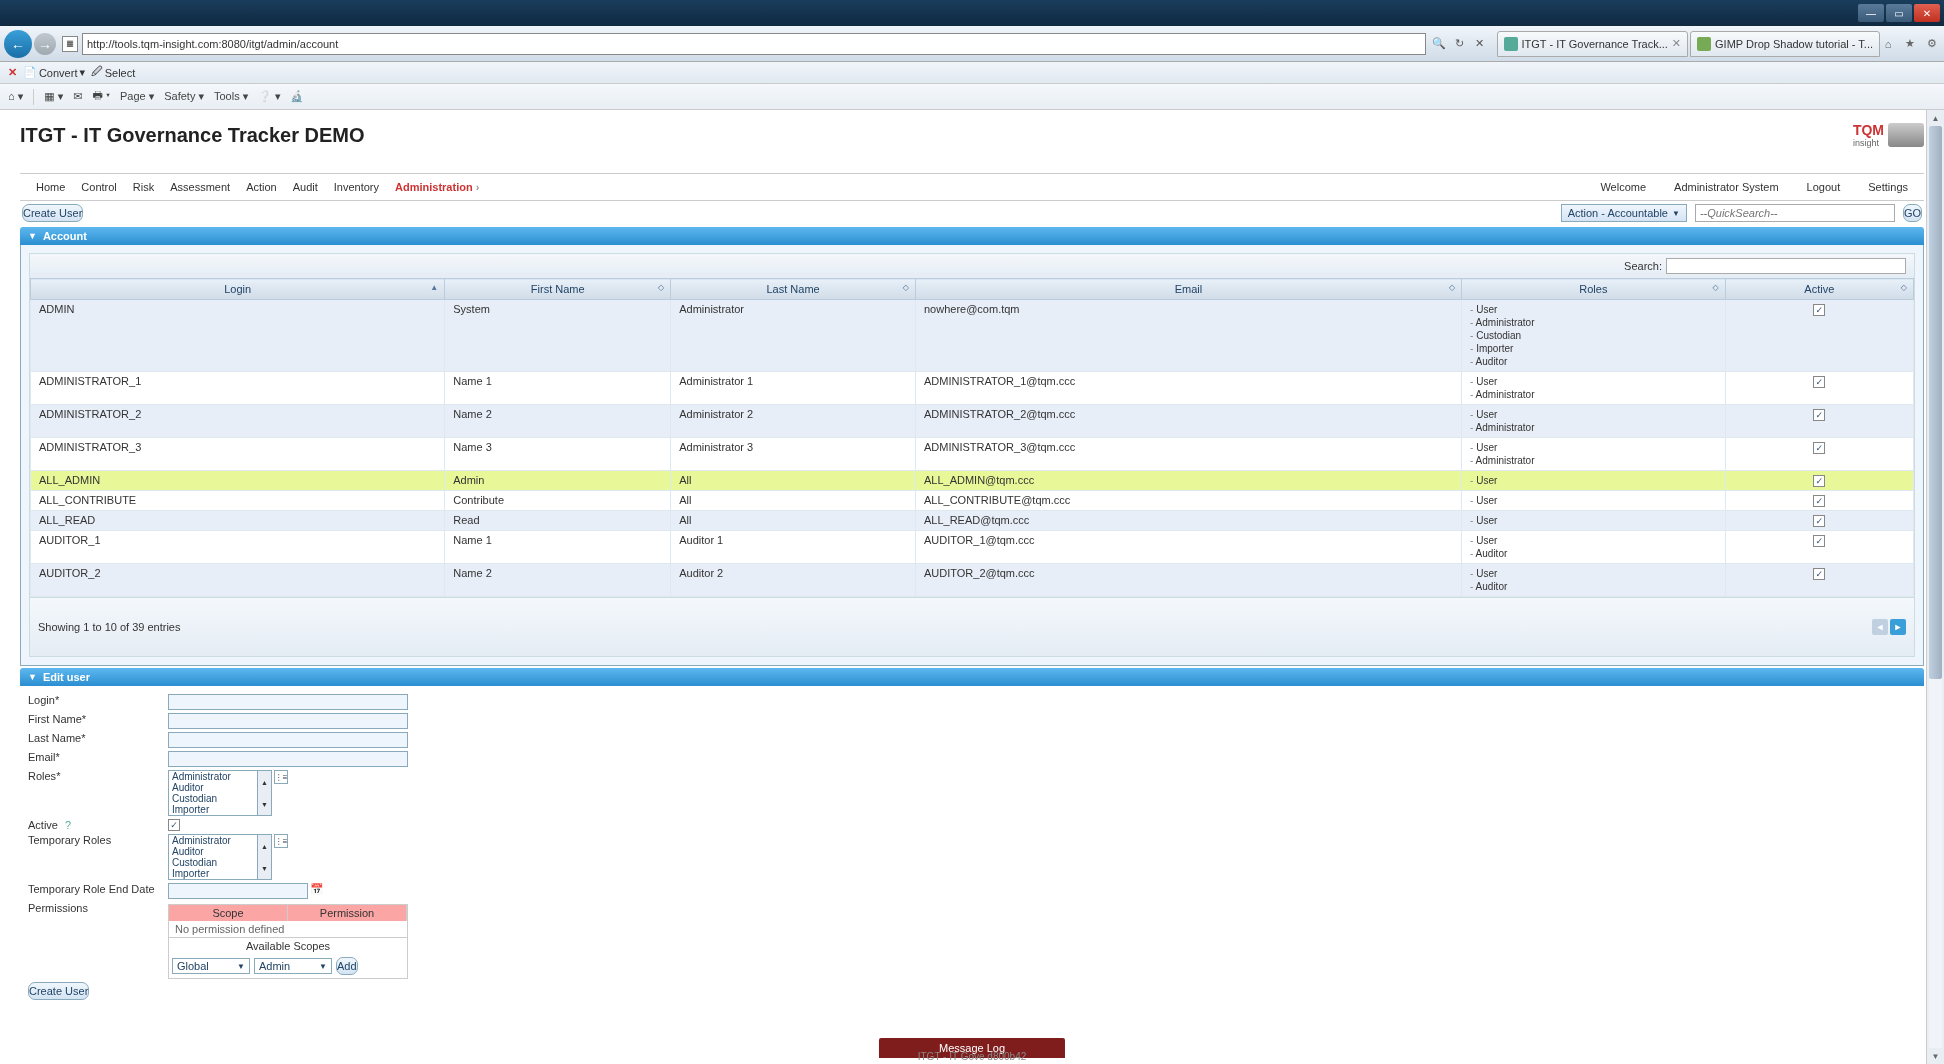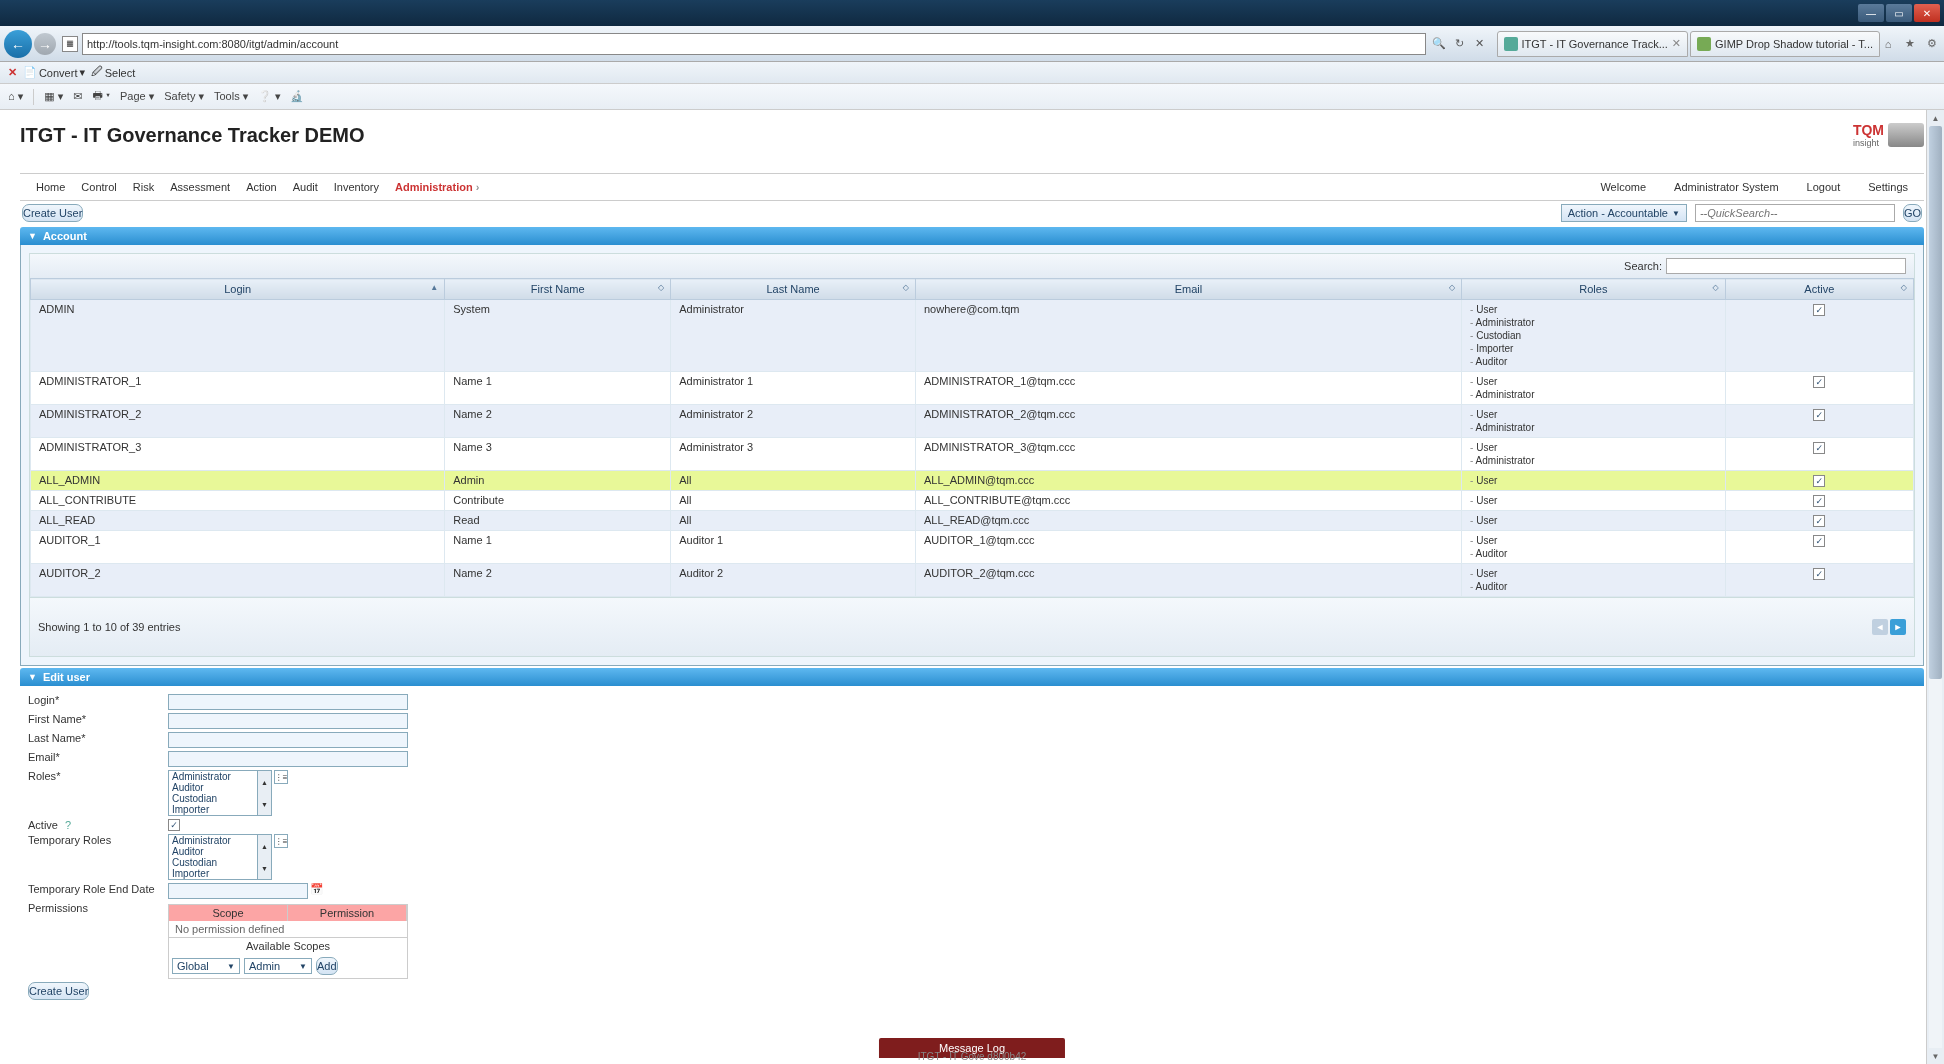--- a/index.html
+++ b/index.html
@@ -83,21 +83,21 @@
 .roles-scroll{display:flex;flex-direction:column;width:14px;border:1px solid #8ab;border-left:none}
 .roles-scroll span{flex:1;display:flex;align-items:center;justify-content:center;font-size:7px;background:#e8eef4}
 .roles-picker{width:14px;height:14px;border:1px solid #8ab;margin-left:2px;background:#fff;display:flex;align-items:center;justify-content:center;font-size:8px}
 .help{color:#5a9;margin-left:4px}
 .perm-table{border:1px solid #ccc;font-size:11px;margin-top:2px}
 .perm-table .ph{display:flex;background:#fca5a5}
 .perm-table .ph div{flex:1;text-align:center;padding:2px;border-right:1px solid #ccc}
 .perm-none{padding:2px 6px;color:#666}
 .perm-avail{text-align:center;padding:2px;border-top:1px solid #ccc}
 .perm-controls{display:flex;gap:4px;padding:3px;align-items:center}
-.perm-select{border:1px solid #8ab;background:#fff;padding:1px 4px;font-size:11px;color:#246;display:flex;align-items:center;gap:6px;width:68px;justify-content:space-between}
+.perm-select{border:1px solid #8ab;background:#fff;padding:1px 4px;font-size:11px;color:#246;display:flex;align-items:center;gap:6px;width:78px;justify-content:space-between}
 .msglog{position:absolute;bottom:6px;left:50%;transform:translateX(-50%);background:#7f1d1d;color:#fff;padding:4px 60px;font-size:11px;border-radius:2px 2px 0 0}
 .footer-text{position:absolute;bottom:2px;left:50%;transform:translateX(-50%);font-size:10px;color:#888;white-space:nowrap}
 </style>
 </head>
 <body>
 
 <div class="window">
   <div class="titlebar">
     <div class="win-btn win-min">—</div>
     <div class="win-btn win-max">▭</div>

